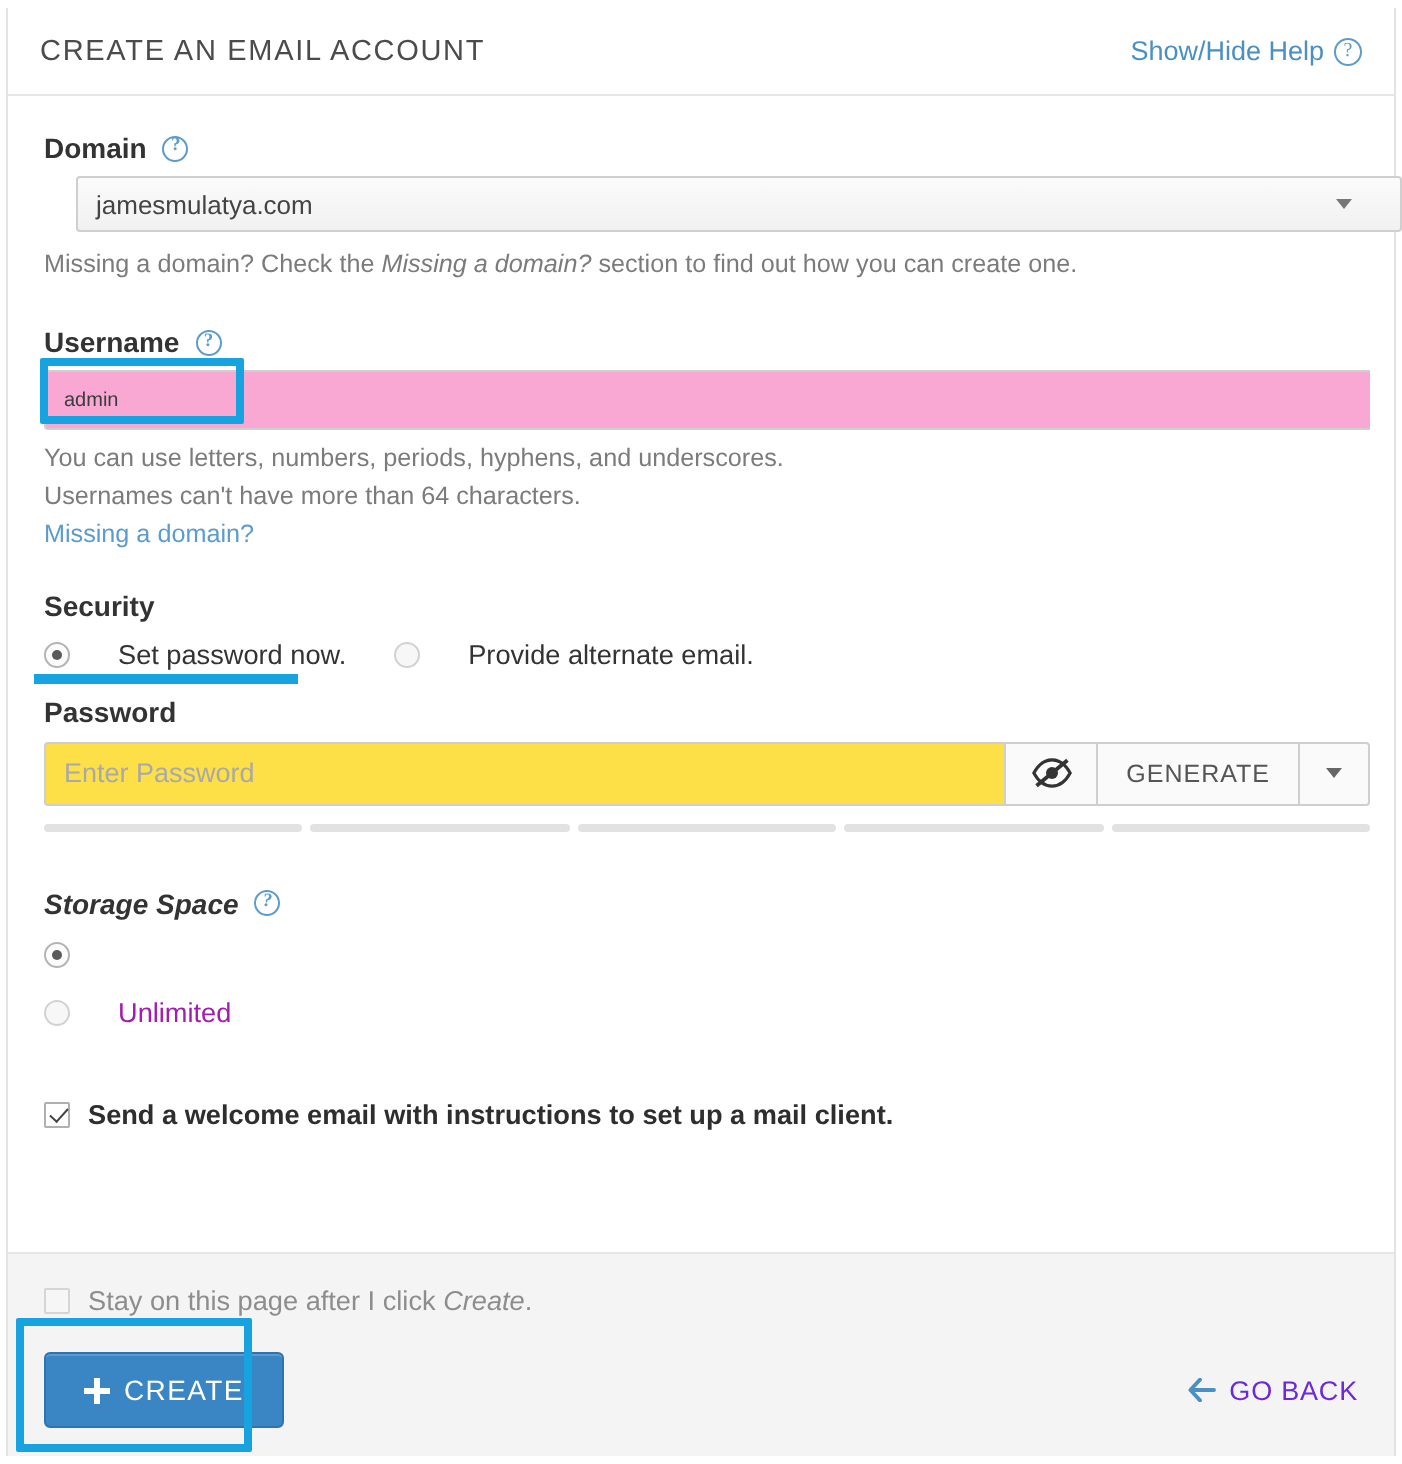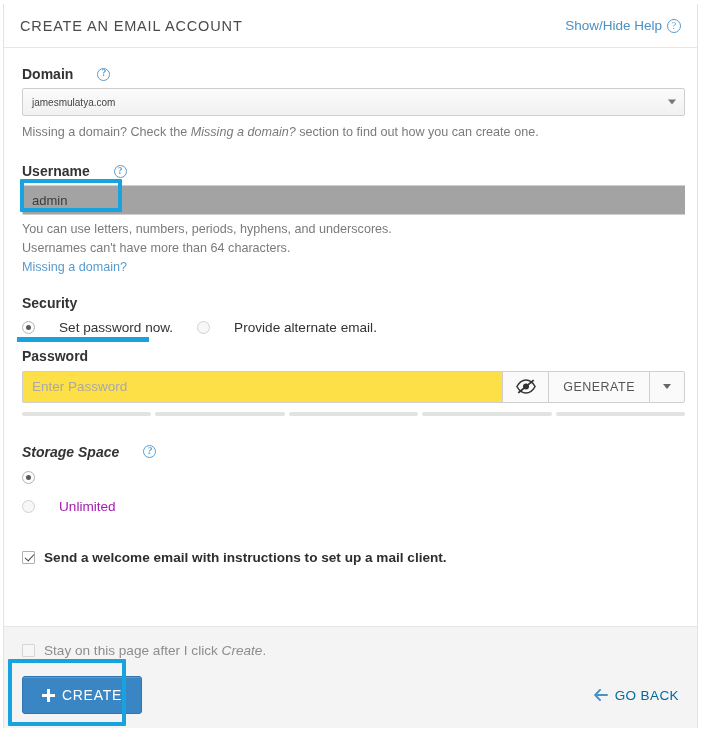--- a/index.html
+++ b/index.html
@@ -76,21 +76,21 @@
     padding: 18px 18px 0 18px;
     background: #fff;
     height: 578px;
   }
   .field-label {
     font-size: 14px;
     font-weight: bold;
     color: #333;
     display: flex;
     align-items: center;
-    gap: 24px;
+    gap: 8px;
     margin-bottom: 6px;
   }
   .hint {
     font-size: 12.6px;
     color: #7b7b7b;
     line-height: 1.45;
   }
   .hint .ital { font-style: italic; }
   .link {
     font-size: 12.6px;
@@ -101,26 +101,27 @@
   
   .select-wrap {
     position: relative;
     width: 663px; height: 28px;
   }
   .select-box {
     width: 100%; height: 100%;
     border: 1px solid #cfcfcf;
     border-radius: 2px;
     background: linear-gradient(#fbfbfb, #f1f1f1);
-    font-size: 10px;
+    font-size: 13px;
     color: #444;
     display: flex;
     align-items: center;
     padding: 0 42px 0 9px;
     cursor: pointer;
+    margin-left: 16px;
   }
   .select-caret {
     position: absolute;
     right: 9px; top: 50%;
     transform: translateY(-50%);
     width: 0; height: 0;
     border-left: 4px solid transparent;
     border-right: 4px solid transparent;
     border-top: 5px solid #777;
     pointer-events: none;
@@ -131,22 +132,22 @@
     display: flex;
     width: 663px;
     height: 30px;
   }
   .text-input {
     flex: 1;
     height: 100%;
     border: 1px solid #cfcfcf;
     border-right: none;
     border-radius: 2px 0 0 2px;
-    background: #a3a3a3;
-    font-size: 13px;
+    background: #f9a8d4;
+    font-size: 10px;
     color: #3b3b3b;
     padding: 0 9px;
     font-family: "Liberation Sans", sans-serif;
     outline: none;
   }
   .addon {
     height: 100%;
     border: 1px solid #cfcfcf;
     border-radius: 0 2px 2px 0;
     background: #eeeeee;
@@ -350,21 +351,21 @@
     content: "";
     position: absolute;
     background: #fff;
   }
   .plus-ico::before { left: 5px; top: 0; width: 3.4px; height: 13px; }
   .plus-ico::after { top: 5px; left: 0; height: 3.4px; width: 13px; }
   .go-back {
     display: inline-flex;
     align-items: center;
     gap: 7px;
-    color: #0369a1;
+    color: #6d28d9;
     font-size: 13.5px;
     letter-spacing: 0.4px;
     cursor: pointer;
   }
 
   
   .annot {
     position: absolute;
     border: 4px solid #17a2e0;
     pointer-events: none;

